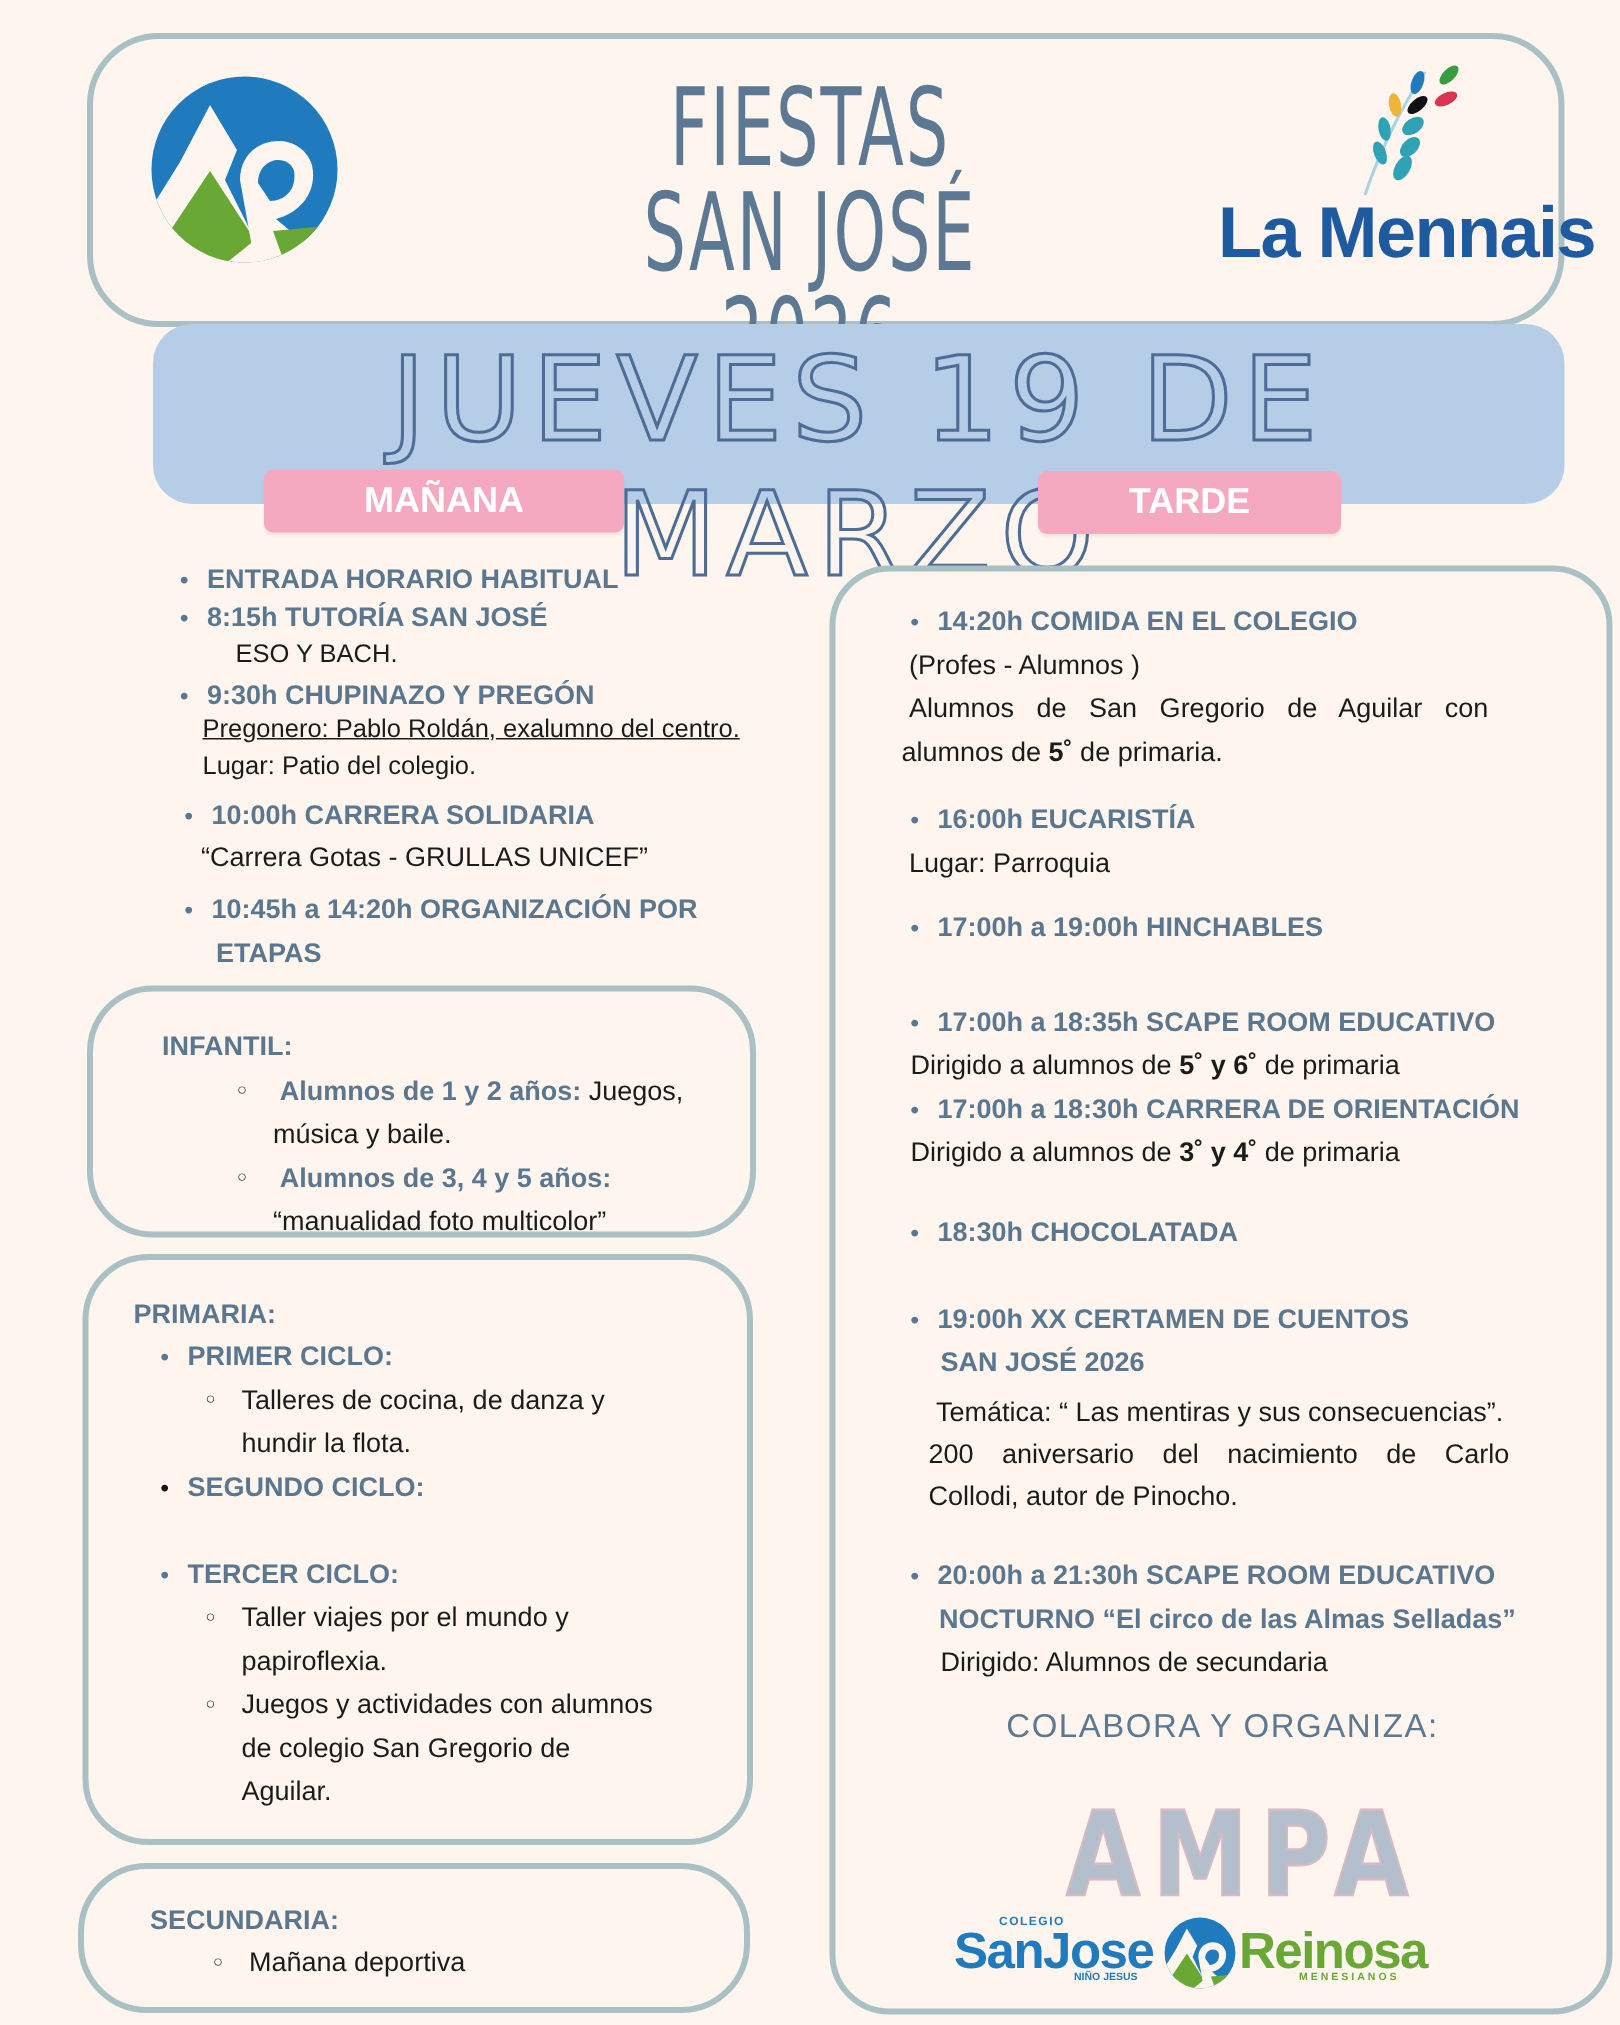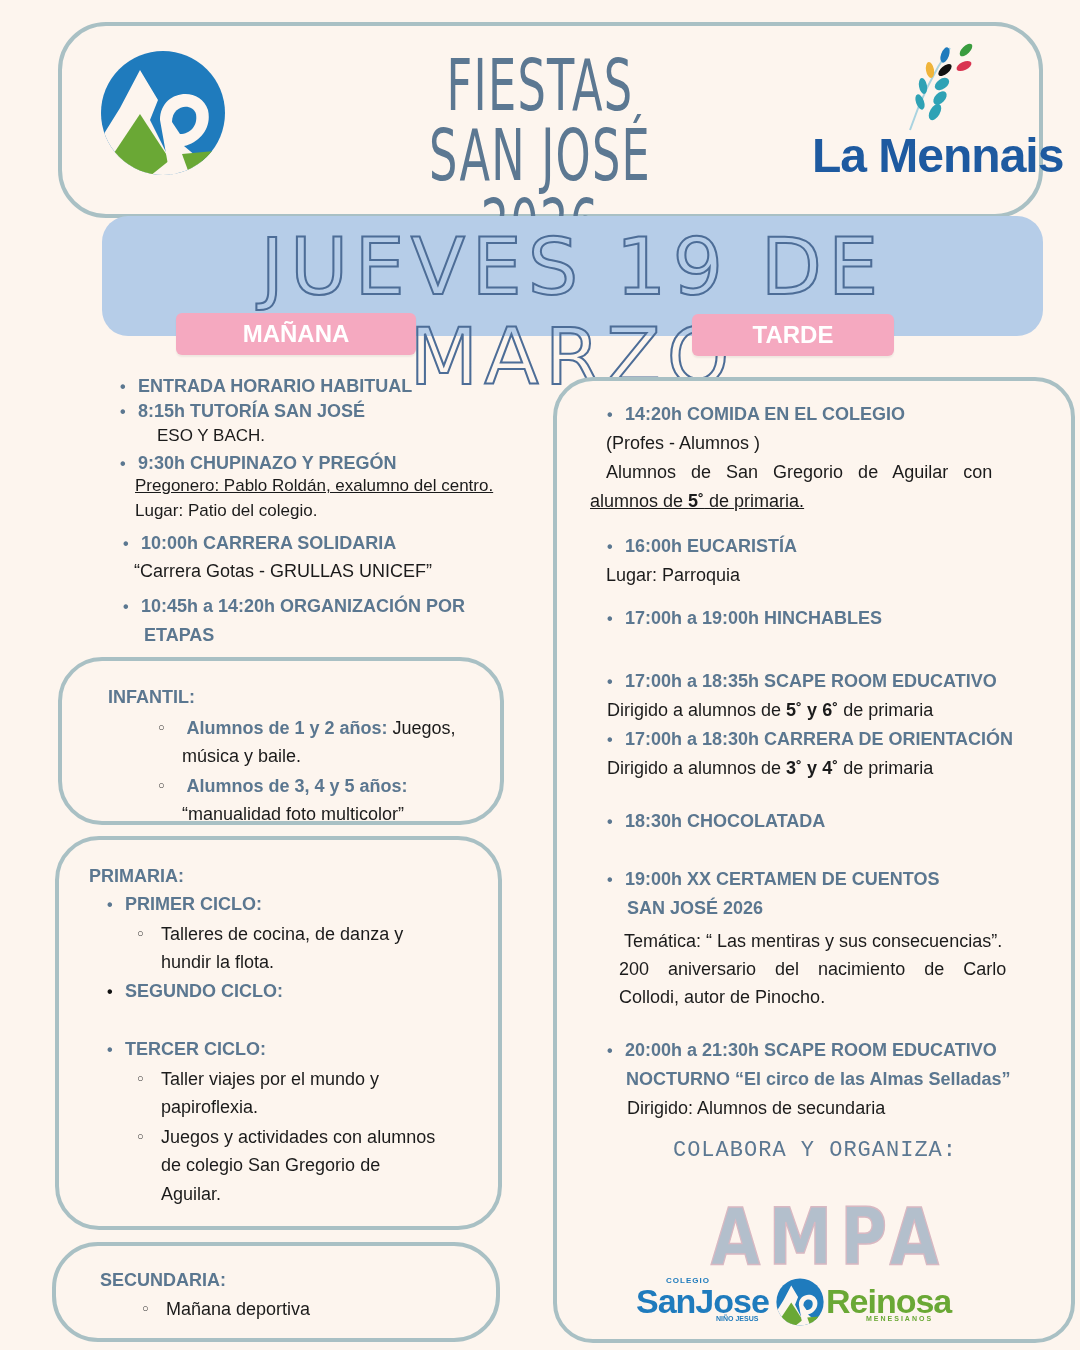--- a/index.html
+++ b/index.html
@@ -72,21 +72,21 @@
   .box-infantil { left: 58px; top: 657px; width: 446px; height: 168px; border-radius: 44px; }
   .box-primaria { left: 55px; top: 836px; width: 447px; height: 394px; border-radius: 44px; }
   .box-secundaria { left: 52px; top: 1242px; width: 448px; height: 100px; border-radius: 46px; }
   .box-tarde { left: 553px; top: 377px; width: 522px; height: 966px; border-radius: 40px; }
 
   .line { position: absolute; white-space: nowrap; line-height: 29px; }
   .just { white-space: normal; text-align: justify; text-align-last: left; }
 
   .colabora {
     left: 620px; top: 1138px; width: 390px; text-align: center;
-    font-family: Liberation Mono, monospace; font-size: 22px; color: #5c7892;
+    font-family: Liberation Sans, sans-serif; font-size: 22px; color: #5c7892;
     letter-spacing: 1px; font-weight: normal;
   }
   .ampa {
     left: 690px; top: 1195px; width: 230px; text-align: center;
     font-family: "DejaVu Sans", sans-serif; font-weight: bold;
     font-size: 78px; color: #b3bfcc; letter-spacing: 10px;
     -webkit-text-stroke: 1.5px #d9b8c2;
     transform: scaleX(0.82); line-height: 84px;
   }
   .logos-row { left: 636px; top: 1278px; width: 330px; height: 50px; }
@@ -186,21 +186,21 @@
 <div class="abs box box-secundaria">
   <div class="line hd" style="left:44px;top:20px;">SECUNDARIA:</div>
   <div class="line tx circle-bullet" style="left:86px;top:48px;">Mañana deportiva</div>
 </div>
 
 <div class="abs box box-tarde">
 
   <div class="line hd bullet" style="left:50px;top:19px;">14:20h COMIDA EN EL COLEGIO</div>
   <div class="line tx" style="left:49px;top:48px;">(Profes - Alumnos )</div>
   <div class="line tx just" style="left:49px;top:77px;width:440px;word-spacing:10px;">Alumnos de San Gregorio de Aguilar con</div>
-  <div class="line tx" style="left:33px;top:106px;text-decoration:underline;">
+  <div class="line tx" style="left:44px;top:106px;">
     <span>alumnos de </span><b>5˚</b><span> de primaria.</span>
   </div>
 
   <div class="line hd bullet" style="left:50px;top:151px;">16:00h EUCARISTÍA</div>
   <div class="line tx" style="left:49px;top:180px;">Lugar: Parroquia</div>
 
   <div class="line hd bullet" style="left:50px;top:223px;">17:00h a 19:00h HINCHABLES</div>
 
   <div class="line hd bullet" style="left:50px;top:286px;">17:00h  a 18:35h SCAPE ROOM EDUCATIVO</div>
   <div class="line tx" style="left:50px;top:315px;">

